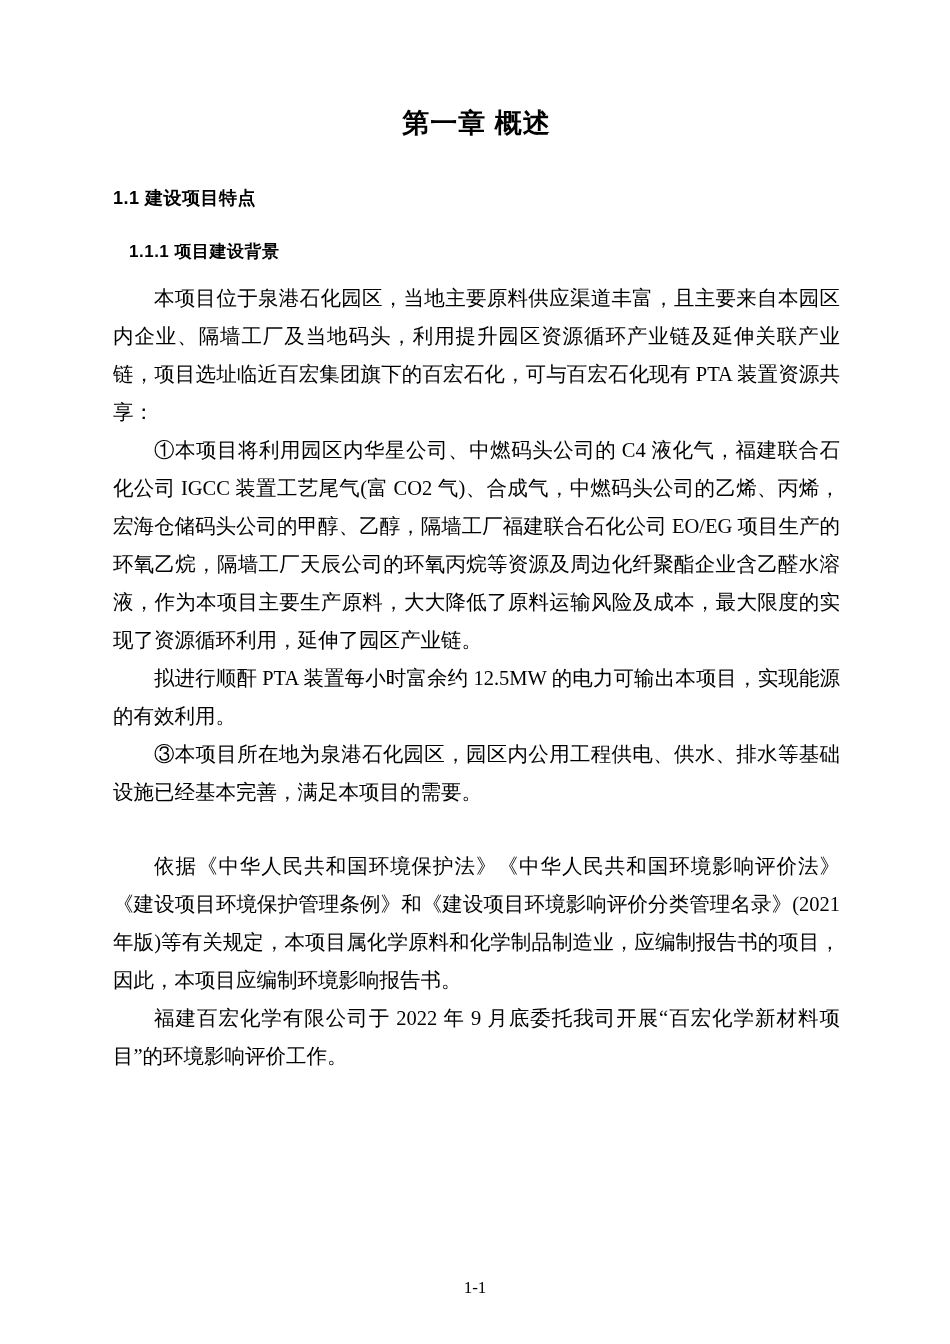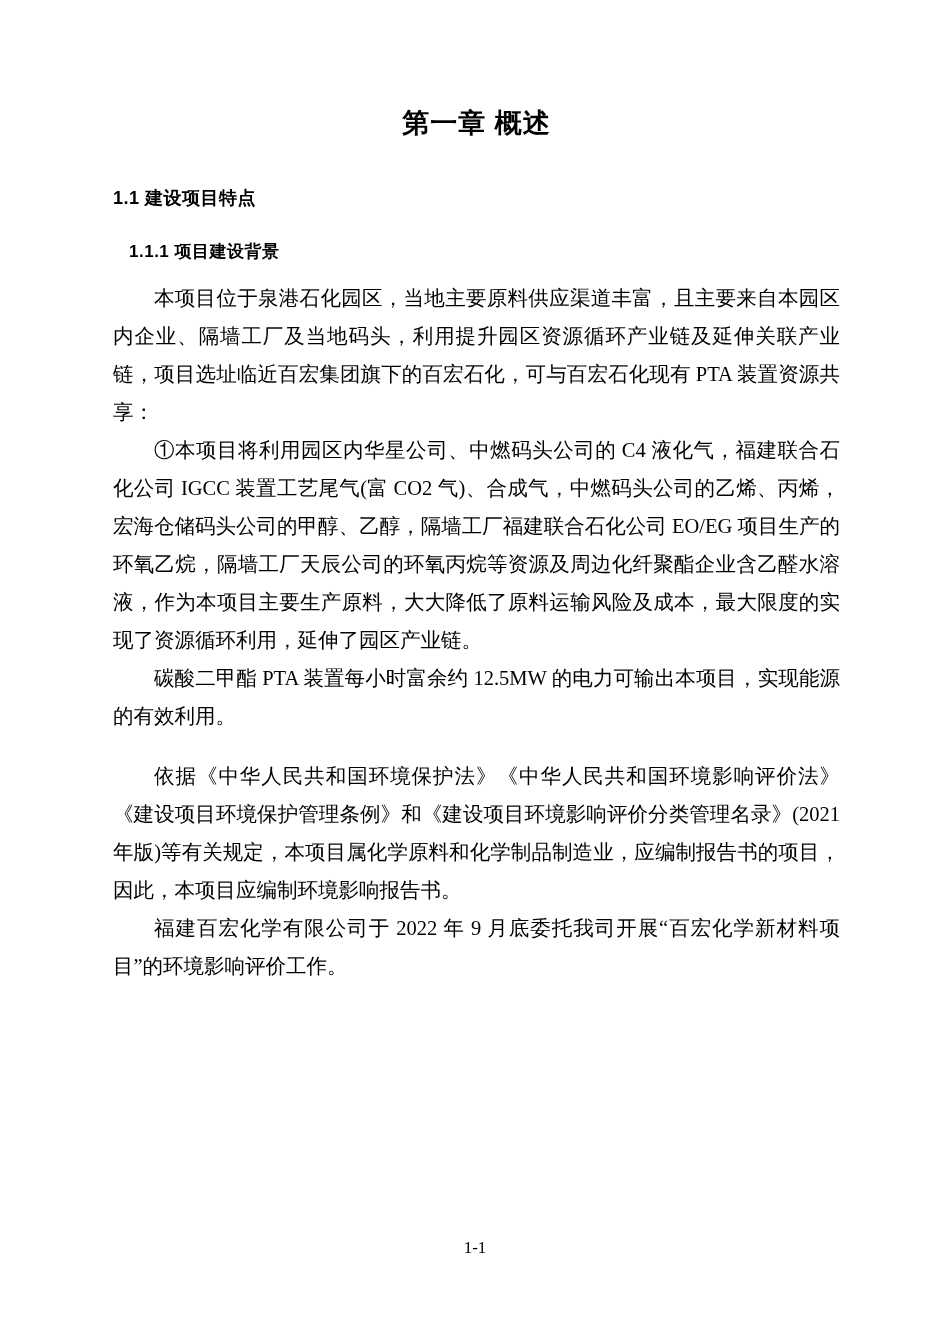--- a/index.html
+++ b/index.html
@@ -62,26 +62,26 @@
     margin: 0;
     text-align: justify;
     text-justify: inter-ideograph;
     text-indent: 2em;
     word-break: break-all;
   }
   p.body-text.first-para {
     margin-top: 24px;
   }
   p.body-text.after-heading {
-    margin-top: 22px;
+    margin-top: 36px;
   }
   .footer {
     position: absolute;
     left: 0;
-    top: 1238px;
+    top: 1278px;
     width: 950px;
     text-align: center;
     font-size: 17px;
     font-family: "Liberation Serif", "DejaVu Serif", serif;
   }
 </style>
 </head>
 <body>
 
 <div class="page">
@@ -91,22 +91,23 @@
 
     <h2 class="section-title">1.1 建设项目特点</h2>
 
     <h3 class="subsection-title">1.1.1 项目建设背景</h3>
 
 
     <p class="body-text">本项目位于泉港石化园区，当地主要原料供应渠道丰富，且主要来自本园区内企业、隔墙工厂及当地码头，利用提升园区资源循环产业链及延伸关联产业链，项目选址临近百宏集团旗下的百宏石化，可与百宏石化现有 PTA 装置资源共享：</p>
 
     <p class="body-text">①本项目将利用园区内华星公司、中燃码头公司的 C4 液化气，福建联合石化公司 IGCC 装置工艺尾气(富 CO2 气)、合成气，中燃码头公司的乙烯、丙烯，宏海仓储码头公司的甲醇、乙醇，隔墙工厂福建联合石化公司 EO/EG 项目生产的环氧乙烷，隔墙工厂天辰公司的环氧丙烷等资源及周边化纤聚酯企业含乙醛水溶液，作为本项目主要生产原料，大大降低了原料运输风险及成本，最大限度的实现了资源循环利用，延伸了园区产业链。</p>
 
-    <p class="body-text">碳酸二甲酯 PTA 装置每小时富余约 12.5MW 的电力可输出本项目，实现能源的有效利用。</p>
+    <p class="body-text">拟进行顺酐 PTA 装置每小时富余约 12.5MW 的电力可输出本项目，实现能源的有效利用。</p>
 
+    <p class="body-text">③本项目所在地为泉港石化园区，园区内公用工程供电、供水、排水等基础设施已经基本完善，满足本项目的需要。</p>
 
 
     <p class="body-text after-heading">依据《中华人民共和国环境保护法》《中华人民共和国环境影响评价法》《建设项目环境保护管理条例》和《建设项目环境影响评价分类管理名录》(2021 年版)等有关规定，本项目属化学原料和化学制品制造业，应编制报告书的项目，因此，本项目应编制环境影响报告书。</p>
 
     <p class="body-text">福建百宏化学有限公司于 2022 年 9 月底委托我司开展“百宏化学新材料项目”的环境影响评价工作。</p>
 
   </div>
 
   <div class="footer">
     <span>1-1</span>

